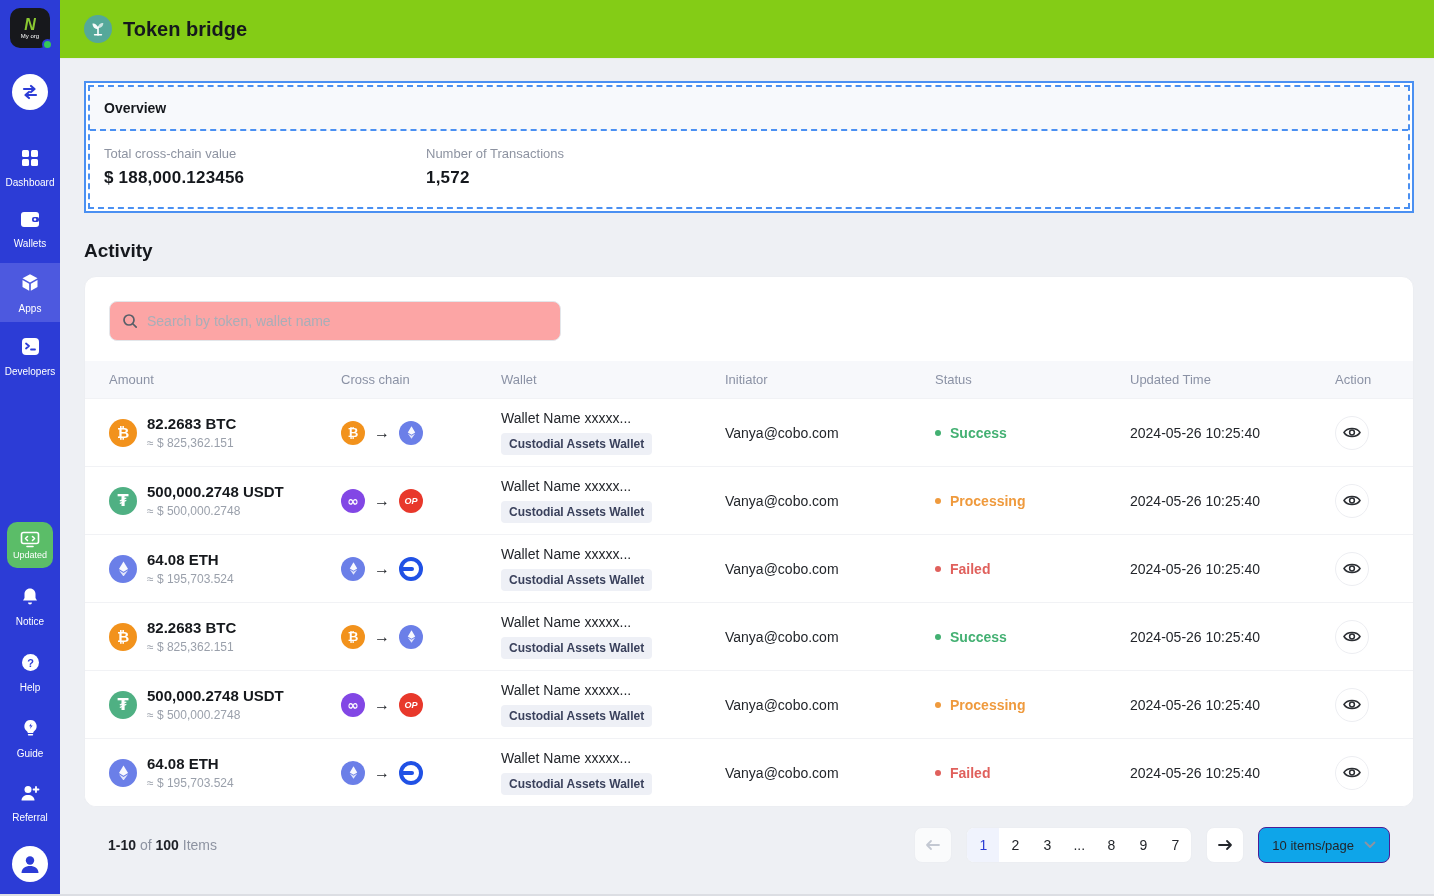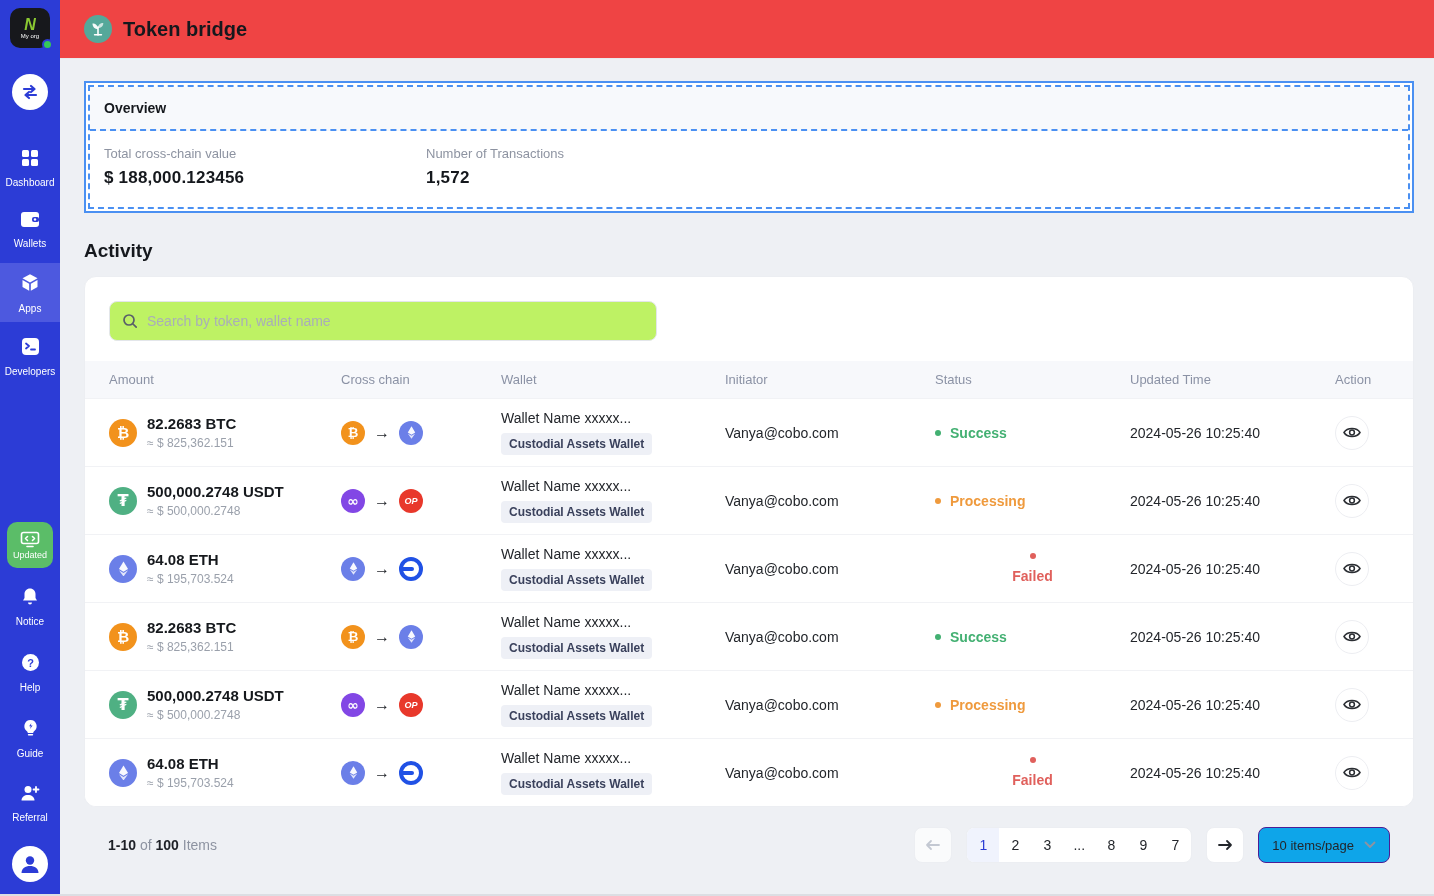--- a/index.html
+++ b/index.html
@@ -25,21 +25,21 @@
   .side-bottom { margin-top:auto; display:flex; flex-direction:column; align-items:center; width:100%; }
   .develop-btn { width:46px; height:46px; background:#5bbd68; border-radius:10px; display:flex;
                  flex-direction:column; align-items:center; justify-content:center; gap:2px;
                  color:#fff; font-size:9px; cursor:pointer; }
   .side-bottom .side-item { padding:7px 0; margin-top:12px; }
   .avatar { margin:16px 0 14px; width:36px; height:36px; background:#fff; border-radius:50%;
             display:flex; align-items:center; justify-content:center; cursor:pointer; }
 
   
   .main { position:absolute; left:60px; top:0; width:1374px; height:896px; }
-  .topbar { height:59px; background:#ef4444; border-bottom:1px solid #e8eaee;
+  .topbar { height:59px; background:#84cc16; border-bottom:1px solid #e8eaee;
             display:flex; align-items:center; padding-left:24px; gap:11px; }
   .app-circle { width:28px; height:28px; border-radius:50%; background:#55a89a;
                 display:flex; align-items:center; justify-content:center; }
   .page-title { font-size:20px; font-weight:bold; color:#15181d; }
 
   .content { padding:22px 20px 0 24px; }
 
   
   .overview-card { border:2px solid #4a90f2; background:#fff; }
   .overview-inner { border:2px dashed #4a90f2; margin:2px; }
@@ -47,22 +47,22 @@
                    border-bottom:2px dashed #4a90f2; }
   .overview-body { display:flex; padding:15px 14px 19px; background:#fff; }
   .stat { width:322px; }
   .stat-label { font-size:13px; color:#8d93a1; margin-bottom:7px; }
   .stat-value { font-size:17px; font-weight:bold; color:#15181d; letter-spacing:0.2px; }
 
   .activity-title { margin:27px 0 14px; font-size:19px; font-weight:bold; color:#15181d; }
 
   .activity-card { background:#fff; border:1px solid #eceef2; border-radius:12px; overflow:hidden; padding-top:24px; }
   .toolbar { display:flex; align-items:center; padding:0 24px 20px; }
-  .search-box { width:548px; height:40px; border:1px solid #e3e6ea; border-radius:8px;
-                display:flex; align-items:center; padding:0 12px; gap:9px; background:#bef264; }
+  .search-box { width:452px; height:40px; border:1px solid #e3e6ea; border-radius:8px;
+                display:flex; align-items:center; padding:0 12px; gap:9px; background:#fca5a5; }
   .search-box input { border:none; outline:none; font-size:14px; color:#333; width:100%; background:transparent;
                       font-family:"Liberation Sans", sans-serif; }
   .search-box input::placeholder { color:#a9aeb8; }
   .toolbar-right { margin-left:auto; display:flex; align-items:center; }
   .tool-btn { height:40px; padding:0 15px; border:1px solid #e5e7eb; border-radius:8px; background:#fff;
               font-size:14px; color:#16191d; display:flex; align-items:center; gap:9px; cursor:pointer;
               font-family:"Liberation Sans", sans-serif; }
   .tool-btn + .tool-btn { margin-left:30px; }
   .bridge-btn { margin-left:24px; height:40px; padding:0 20px; border:none; border-radius:8px;
                 background:#2b3cd4; color:#fff; font-size:14px; font-weight:bold; cursor:pointer;
@@ -79,21 +79,21 @@
   .cross { display:flex; align-items:center; gap:9px; }
   .cross .arrow { font-size:16px; color:#23262b; }
   .wallet-name { font-size:14px; color:#23262b; margin-bottom:7px; }
   .badge { display:inline-block; background:#eef0f6; color:#3a415c; font-size:12px; font-weight:bold;
            padding:4px 8px; border-radius:4px; }
   .initiator { font-size:14px; color:#23262b; }
   .status { display:flex; align-items:center; gap:9px; font-size:14px; font-weight:bold; }
   .status .dot { width:6px; height:6px; border-radius:50%; }
   .status.success { color:#43b072; } .status.success .dot { background:#43b072; }
   .status.processing { color:#ef9a3d; } .status.processing .dot { background:#ef9a3d; }
-  .status.failed { color:#e0605c;flex-direction:column; } .status.failed .dot { background:#e0605c; }
+  .status.failed { color:#e0605c; } .status.failed .dot { background:#e0605c; }
   .time { font-size:14px; color:#23262b; }
   .eye-btn { width:34px; height:34px; border-radius:50%; border:1px solid #edeef2; background:#fff;
              display:flex; align-items:center; justify-content:center; cursor:pointer; }
 
   
   .coin { width:28px; height:28px; border-radius:50%; display:flex; align-items:center; justify-content:center;
           color:#fff; flex-shrink:0; }
   .chain { width:24px; height:24px; border-radius:50%; display:flex; align-items:center; justify-content:center;
            color:#fff; flex-shrink:0; }
   .c-btc { background:#f2921c; font-weight:bold; font-family:"DejaVu Sans", sans-serif; }

